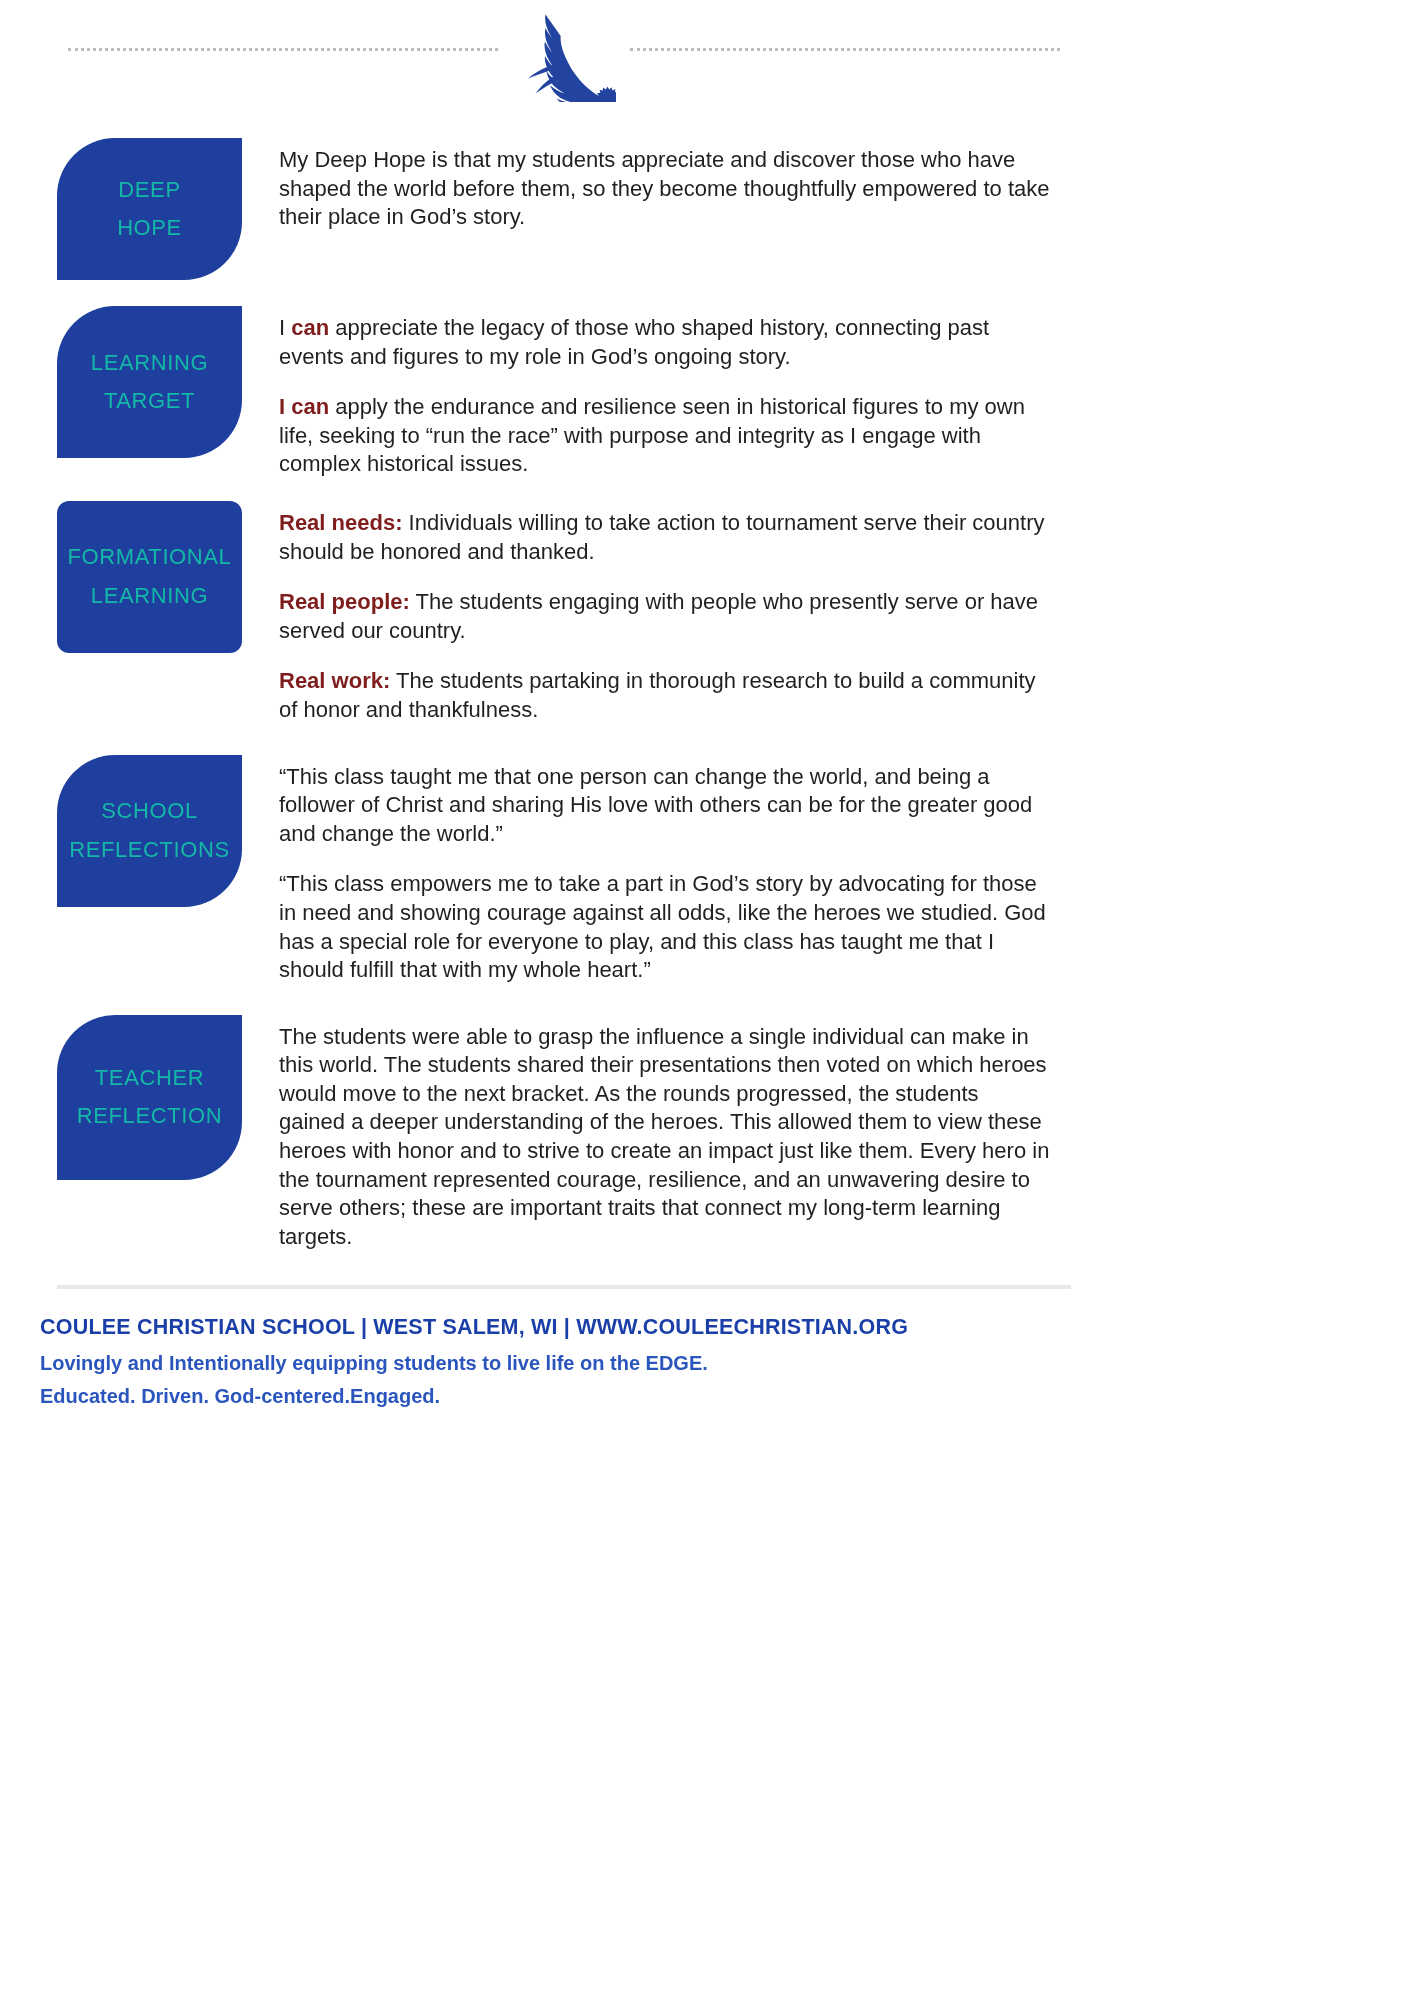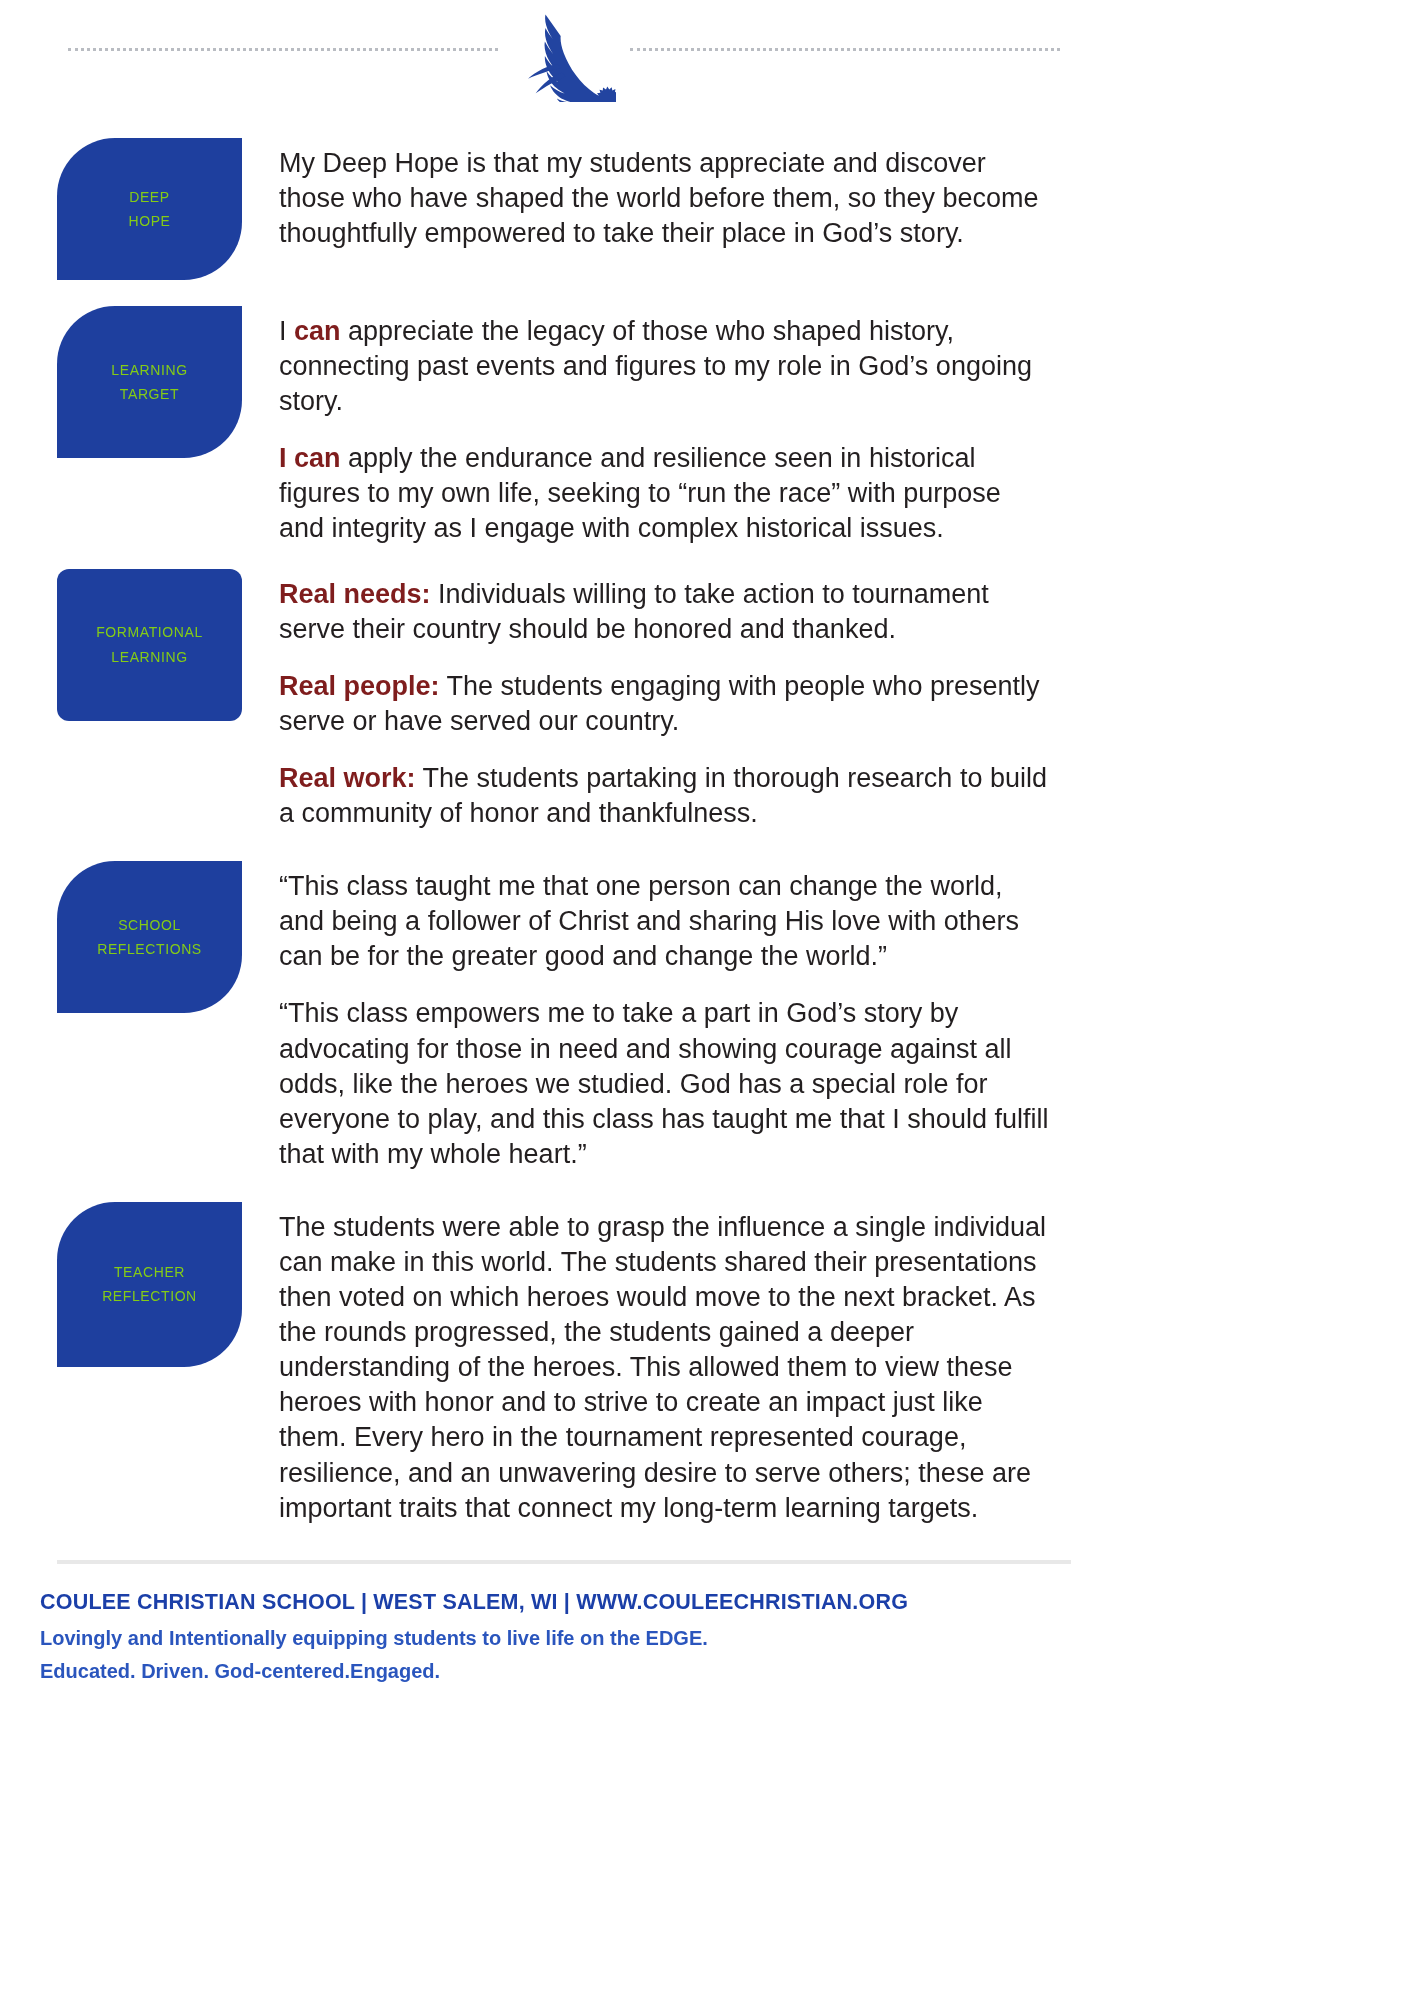--- a/index.html
+++ b/index.html
@@ -58,45 +58,45 @@
   }
   .section {
     display: flex;
     align-items: flex-start;
     margin-bottom: 22px;
   }
   .tab {
     flex: 0 0 185px;
     width: 185px;
     background: #1e3f9e;
-    color: #84cc16;
+    color: #14b8a6;
     border-top-left-radius: 58px;
     border-bottom-right-radius: 58px;
     display: flex;
     align-items: center;
     justify-content: center;
     text-align: center;
-    font-size: 14px;
+    font-size: 22px;
     font-weight: 400;
     letter-spacing: 0.6px;
     line-height: 1.75;
     padding: 18px 10px;
     user-select: none;
   }
   .tab-label { display: block; }
   .tab-label .l2 { display: block; }
 
   .body {
     flex: 1 1 auto;
     padding-left: 37px;
     padding-top: 8px;
   }
   .body p {
     margin: 0 16px 22px 0;
-    font-size: 27px;
+    font-size: 22px;
     line-height: 1.30;
     color: #231f20;
   }
   .body p:last-child { margin-bottom: 0; }
   .hl {
     color: #7f1d1d;
     font-weight: 700;
   }
 
   

